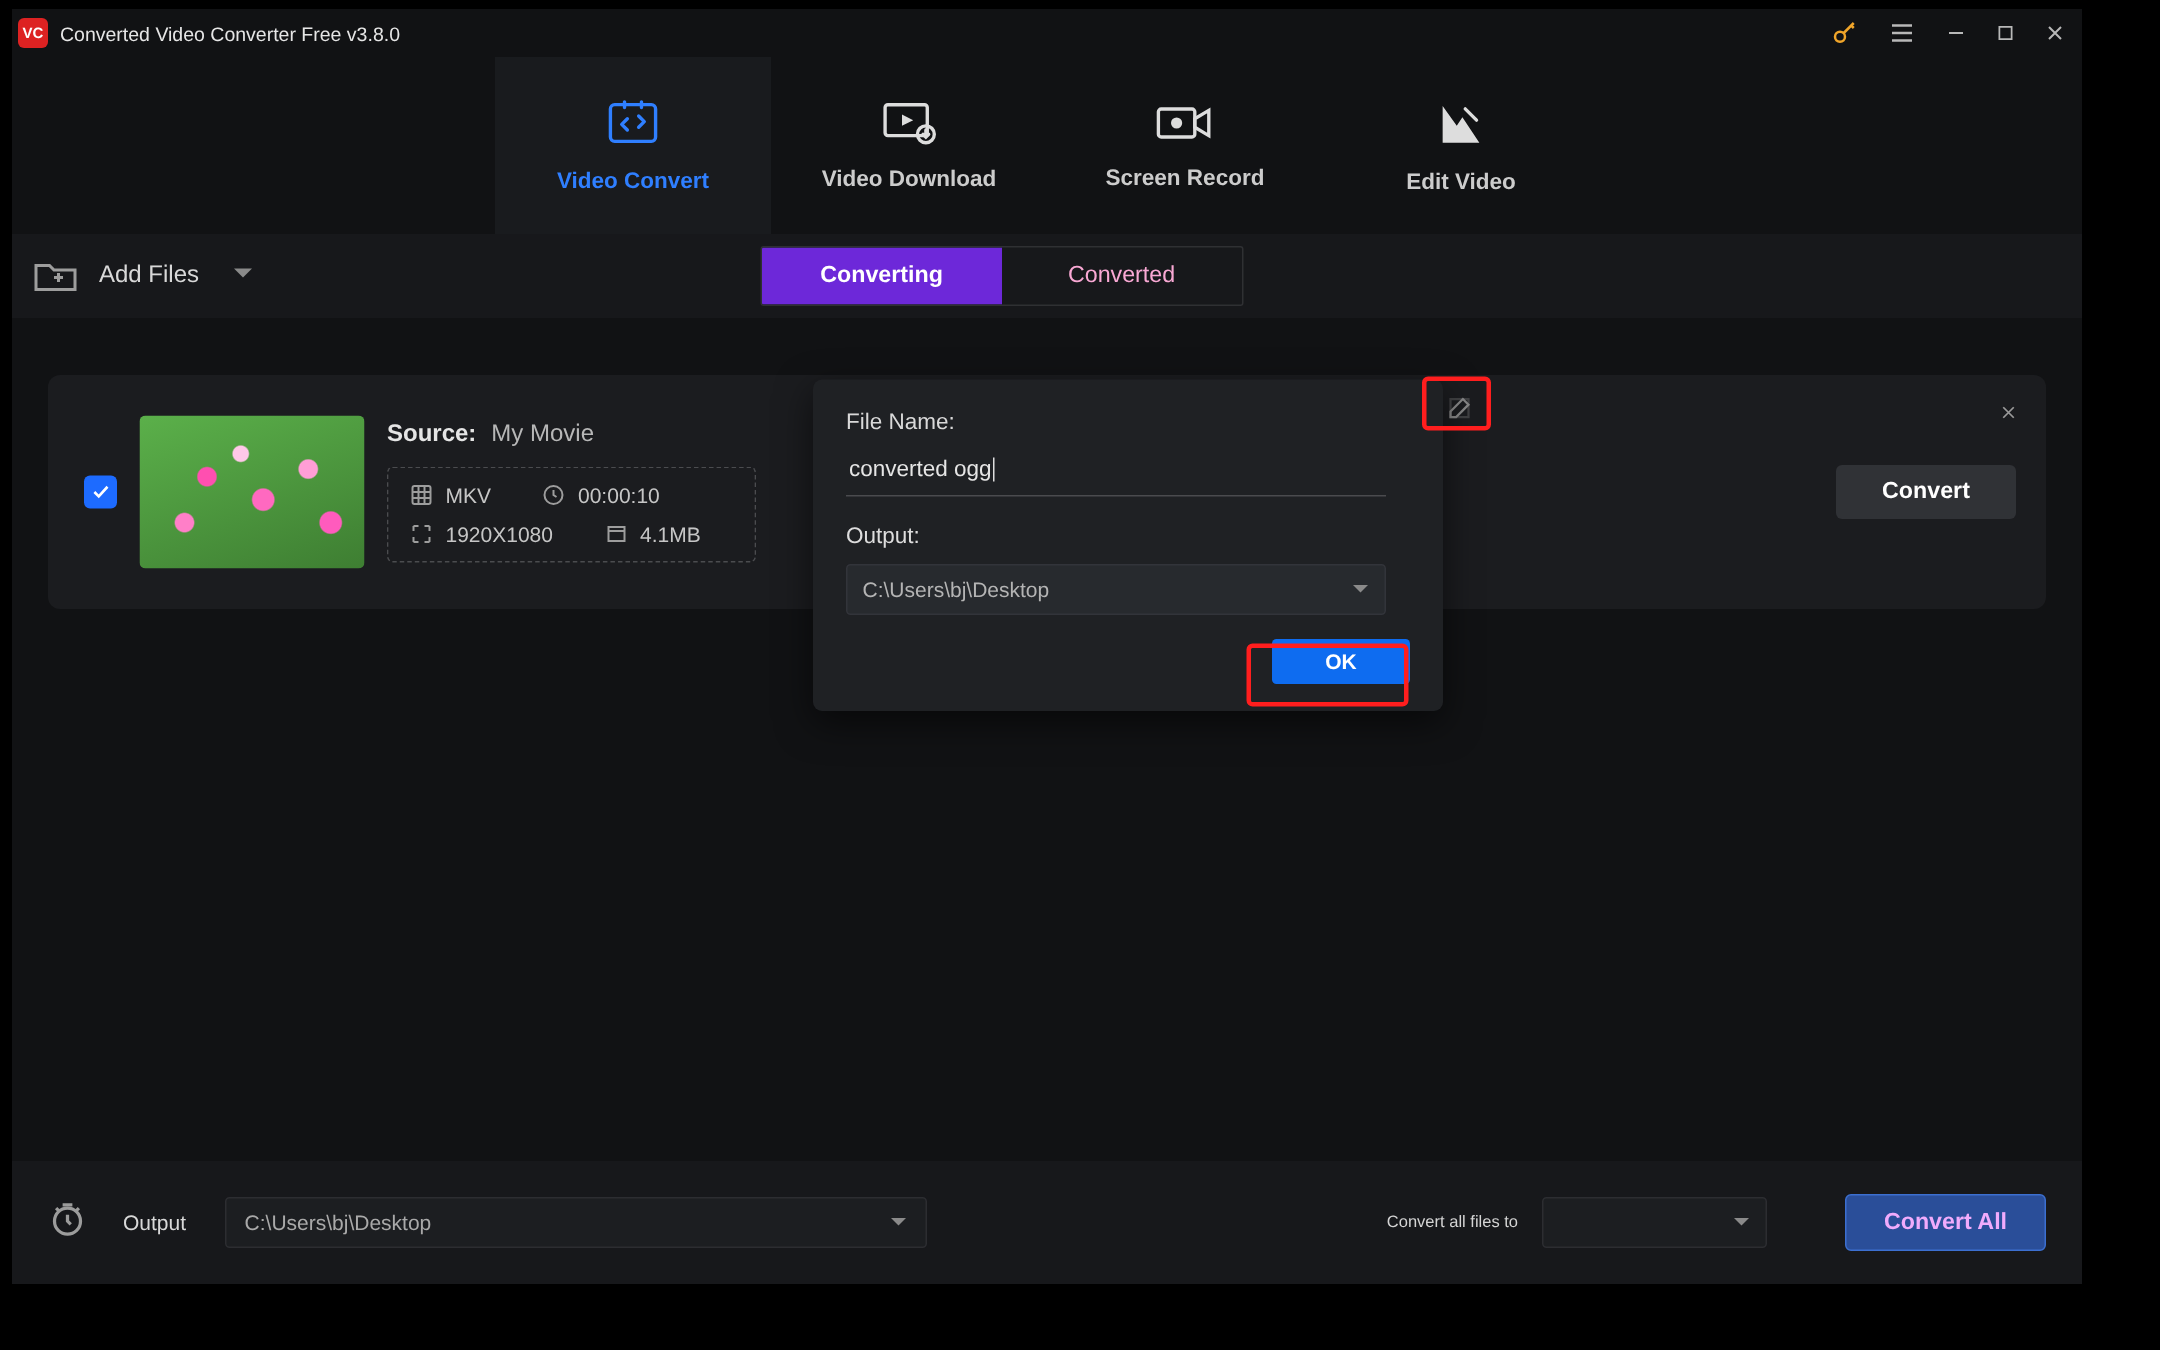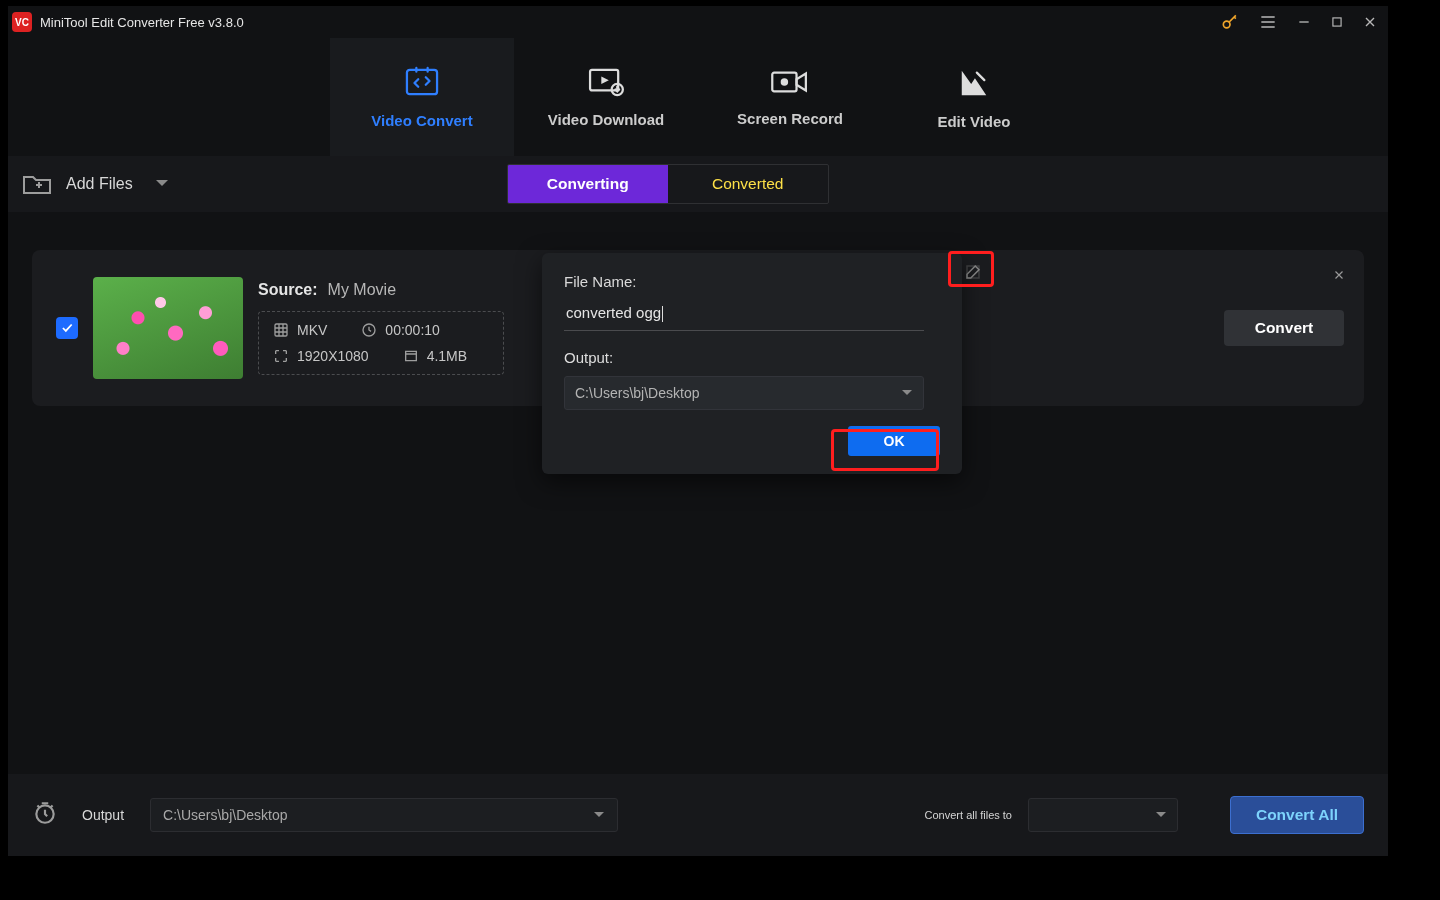--- a/index.html
+++ b/index.html
@@ -33,21 +33,21 @@
   .nav-item.active svg { stroke:#2f7fff; fill:none; }
   .nav-item svg { stroke:#ddd; fill:none; }
 
   
   .subbar { height: 56px; background:#17181b; display:flex; align-items:center; padding: 0 14px; gap:4px; }
   .addfiles { display:flex; align-items:center; gap:14px; color:#d8d8d8; font-size:16px; cursor:pointer; }
   .addfiles .folderplus { width:30px; height:24px; color:#9d9d9d; }
   .addfiles .chev { margin-left:8px; color:#8a8a8a; }
   .sub-spacer-left { width: 330px; }
   .seg { display:flex; border:1px solid #2f3033; border-radius:2px; overflow:hidden; }
-  .seg button { background:transparent; border:none; color:#fde047; font-size:15.5px; height:38px; width:160px; cursor:pointer; }
+  .seg button { background:transparent; border:none; color:#f9a8d4; font-size:15.5px; height:38px; width:160px; cursor:pointer; }
   .seg button.active { background:#6d28d9; color:#fff; font-weight:600; }
 
   
   .content { flex:1; background:#111214; padding: 38px 24px 10px; }
   .filecard {
     background:#1b1c1f; border-radius:8px; padding: 18px 20px 18px 24px;
     display:flex; align-items:center; gap: 15px; position:relative; height:156px;
   }
   .close-x { position:absolute; top:18px; right:18px; color:#9a9a9a; cursor:pointer; }
   .chk { width:22px; height:22px; border-radius:4px; background:#1d6bff; display:flex; align-items:center; justify-content:center; }
@@ -92,33 +92,33 @@
   .edit-btn { position:absolute; left:961px; top:260px; width:24px; height:24px; color:#888; cursor:pointer; z-index:90; display:flex; align-items:center; justify-content:center; }
 
   
   .footer { height: 82px; background:#17181b; display:flex; align-items:center; padding:0 24px; gap:16px; }
   .footer .clock { color:#9c9c9c; }
   .footer .olabel { color:#d8d8d8; font-size:14px; margin-left:8px; }
   .footer .oselect { margin-left:10px; width:468px; height:34px; background:#1c1e21; border:1px solid #2c2d31; border-radius:3px; color:#a9a9a9; font-size:14px; display:flex; align-items:center; justify-content:space-between; padding:0 12px; cursor:pointer; }
   .footer .spacer { flex:1; }
   .footer .convlbl { color:#d4d4d4; font-size:11px; }
   .footer .fmtselect { width:150px; height:34px; background:#1c1e21; border:1px solid #2c2d31; border-radius:3px; display:flex; align-items:center; justify-content:flex-end; padding:0 10px; color:#8a8a8a; cursor:pointer; }
-  .footer .convall { margin-left:36px; width:134px; height:38px; background:#2a4e99; border:1px solid #3c6fd0; color:#7dd3fc; font-size:15.5px; font-weight:600; border-radius:4px; cursor:pointer; }
+  .footer .convall { margin-left:36px; width:134px; height:38px; background:#2a4e99; border:1px solid #3c6fd0; color:#f0abfc; font-size:15.5px; font-weight:600; border-radius:4px; cursor:pointer; }
 
   .caret-v { display:inline-block; width:1px; height:16px; background:#ddd; vertical-align:middle; margin-left:1px; animation: blink 1.1s step-start infinite; }
   @keyframes blink { 50% { opacity:0; } }
 </style>
 </head>
 <body>
 
 <div class="window">
 
   <div class="titlebar">
     <div class="app-logo">VC</div>
-    <div class="title-text">MiniTool Edit Converter Free v3.8.0</div>
+    <div class="title-text">Converted Video Converter Free v3.8.0</div>
     <div class="title-spacer"></div>
     <div class="title-btns">
       <span style="color:#f0a52a;">
         <svg width="20" height="20" viewBox="0 0 24 24" fill="none" stroke="currentColor" stroke-width="2">
             <circle cx="8" cy="15" r="4"></circle>
             <path d="M11 12l8-8 M17 6l2 2"></path>
           </svg>
       </span>
       <span>
         <svg width="20" height="20" viewBox="0 0 24 24" stroke="currentColor" stroke-width="2">

